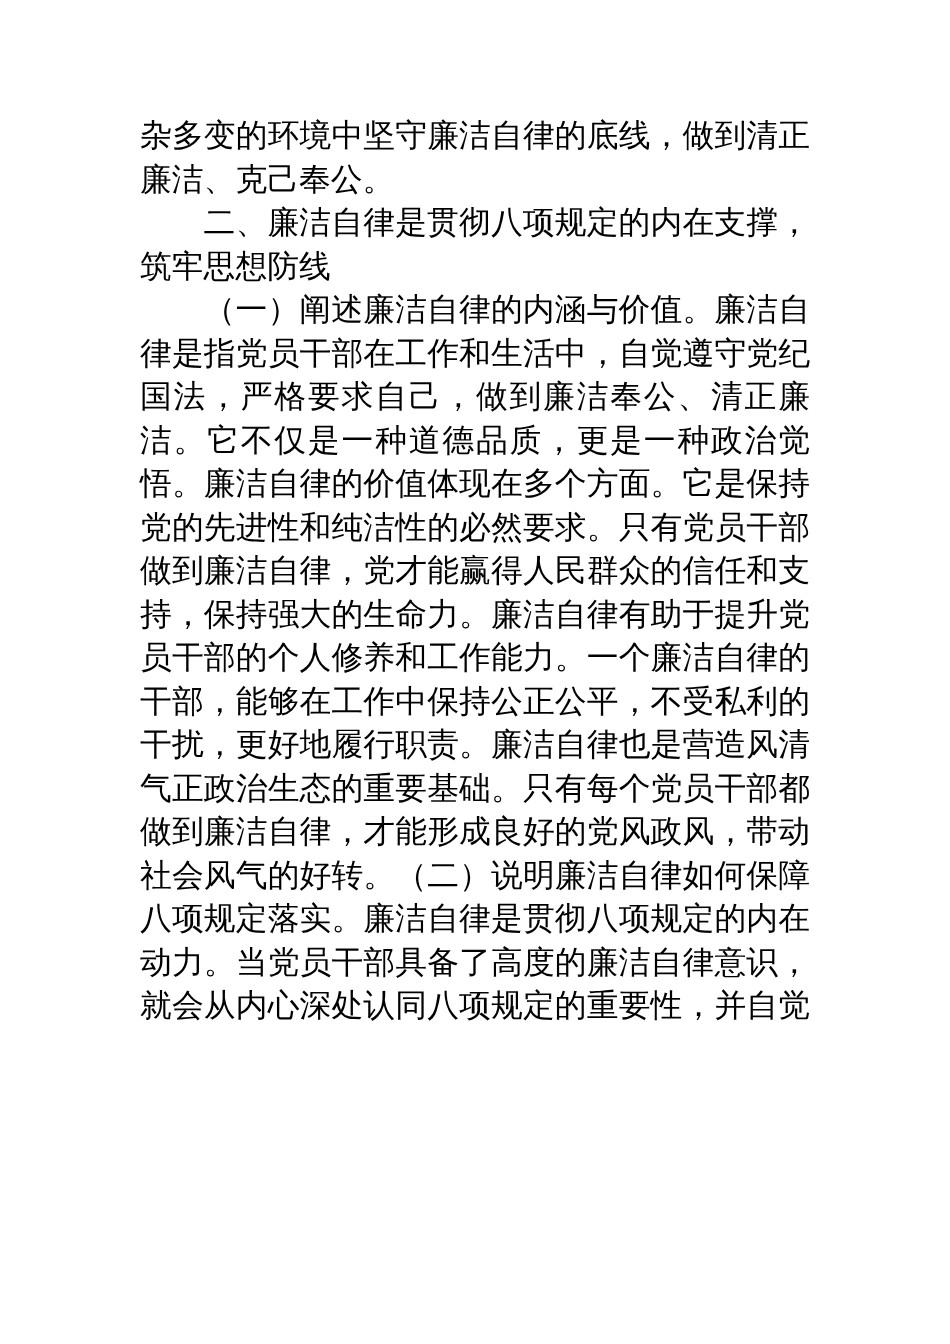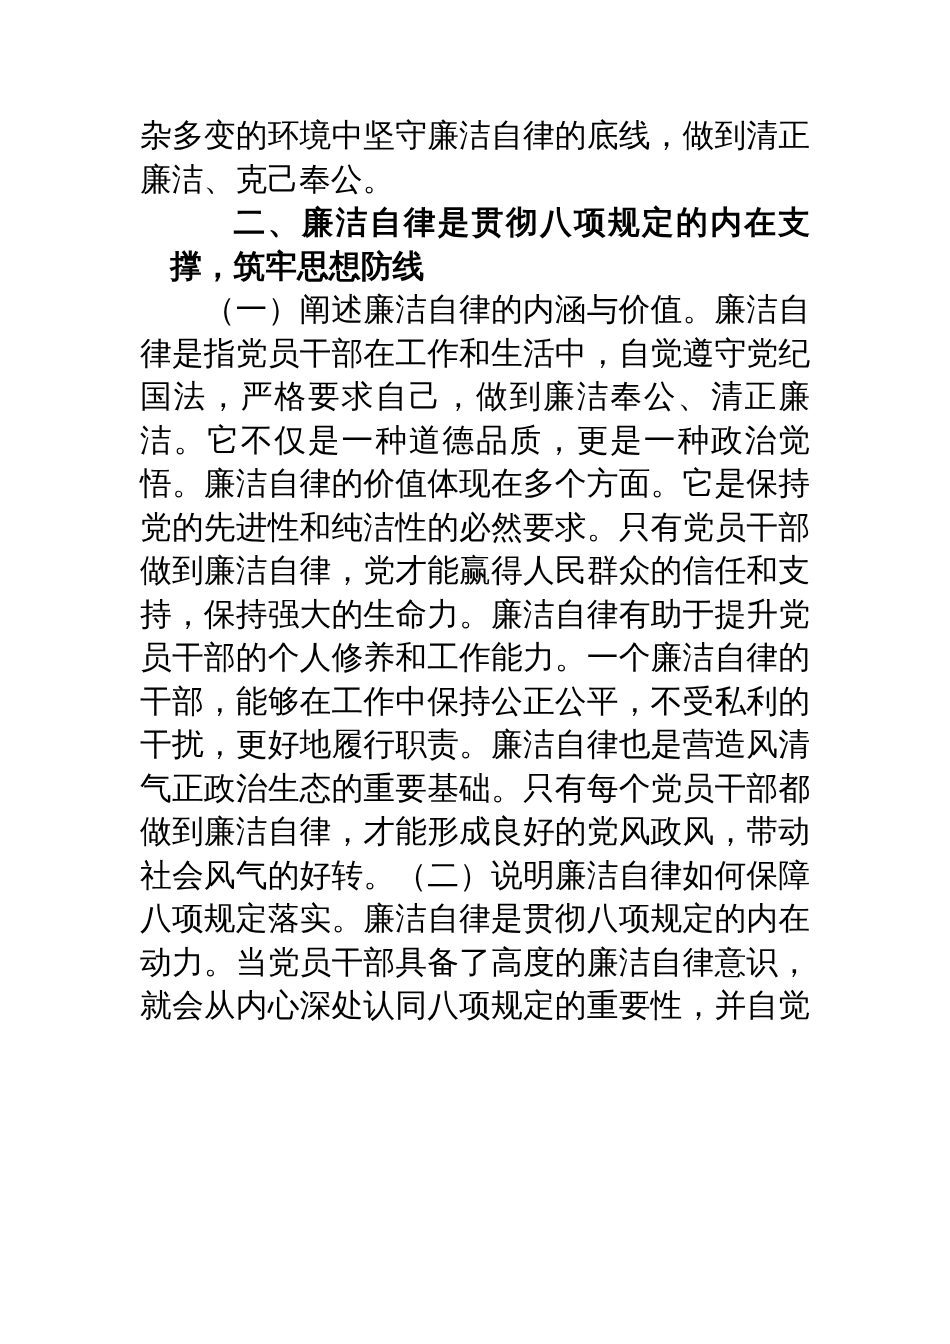--- a/index.html
+++ b/index.html
@@ -41,23 +41,22 @@
     letter-spacing: 0;
     word-break: break-all;
     overflow-wrap: break-word;
   }
 
   .para.continuation {
     text-indent: 0;
   }
 
   .para.heading {
-    font-weight: bold;
+    font-weight: normal;
     text-indent: 2em;
-    margin-left: 30px;
   }
 </style>
 </head>
 <body>
 
 <div class="page">
   <div class="doc-body">
 
     <p class="para continuation">杂多变的环境中坚守廉洁自律的底线，做到清正廉洁、克己奉公。</p>
 

